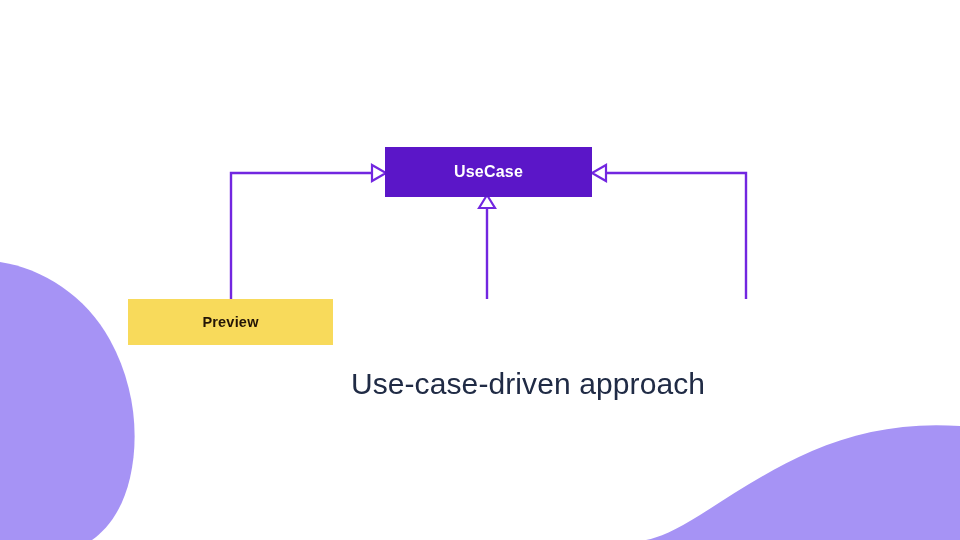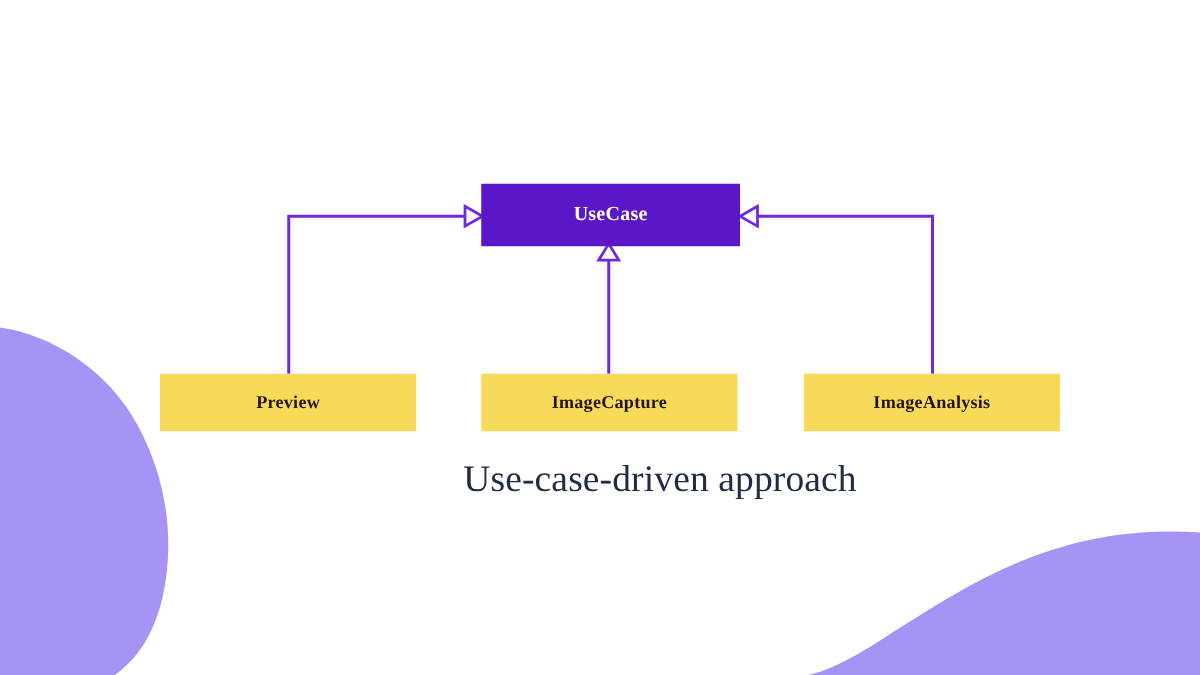--- a/index.html
+++ b/index.html
@@ -6,21 +6,21 @@
     margin: 0;
     padding: 0;
     background: #ffffff;
   }
   #slide {
     position: relative;
     width: 960px;
     height: 540px;
     background: #ffffff;
     overflow: hidden;
-    font-family: Liberation Serif, serif;
+    font-family: Liberation Sans, sans-serif;
   }
 
   
   .blob-layer {
     position: absolute;
     left: 0;
     top: 0;
     width: 960px;
     height: 540px;
     pointer-events: none;
@@ -122,20 +122,18 @@
     <path class="conn-head" d="M 479,208 L 487,195 L 495,208 Z"></path>
 
     <path class="conn-line" d="M 746,299 L 746,173 L 606,173"></path>
     <path class="conn-head" d="M 606,165 L 592,173 L 606,181 Z"></path>
   </svg>
 
   <div class="node node-root">UseCase</div>
 
   <div class="node node-leaf node-preview">Preview</div>
 
-  <div class="node node-leaf node-imagecapture">ImageCapture</div>
 
-  <div class="node node-leaf node-imageanalysis">ImageAnalysis</div>
 
   <div class="caption">Use-case-driven approach</div>
 
 
 </div>
 
 </body></html>

